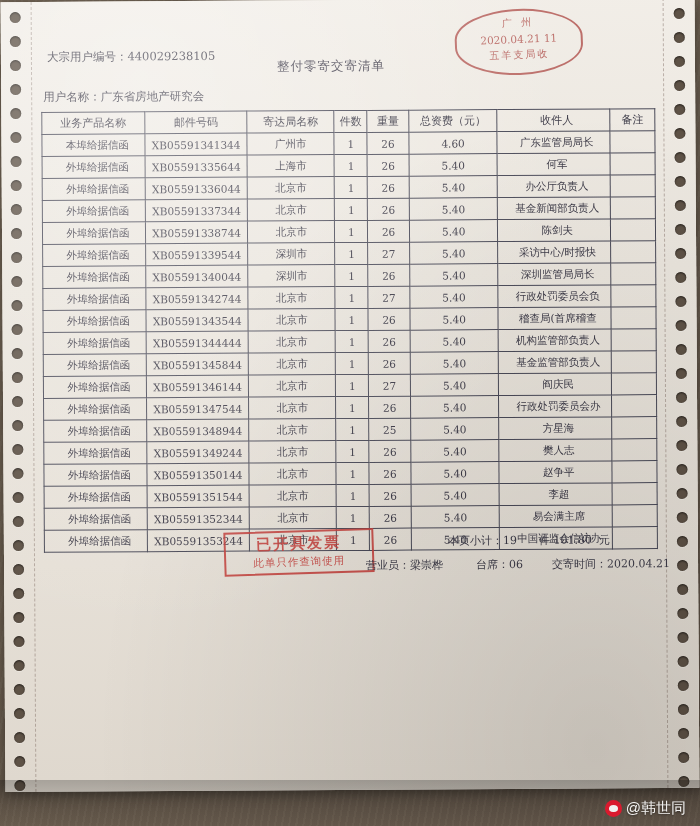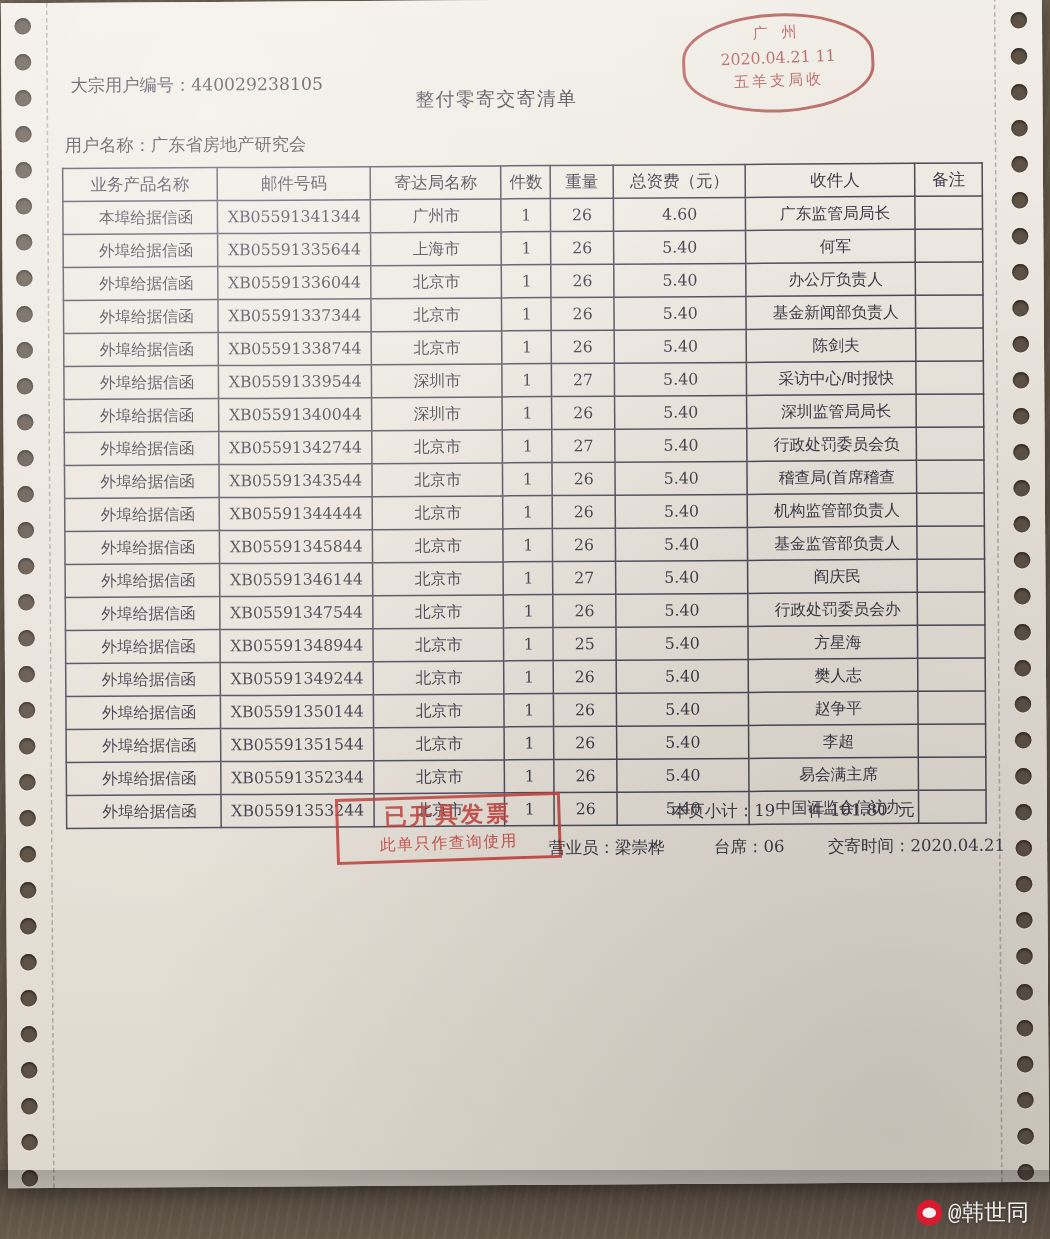--- a/index.html
+++ b/index.html
@@ -193,21 +193,21 @@
   .red-stamp .r1 { font-size: 15px; letter-spacing: 2px; margin-top: 2px; font-weight: bold; }
   .red-stamp .r2 { font-size: 10.5px; letter-spacing: 1px; margin-top: 2px; }
 
   .watermark {
     position: absolute;
     right: 14px;
     bottom: 8px;
     color: #ffffff;
     font-size: 15px;
     opacity: 0.92;
-    font-family: Liberation Mono, monospace;
+    font-family: Liberation Sans, sans-serif;
     text-shadow: 0 1px 2px rgba(0,0,0,0.5);
     display: flex;
     align-items: center;
     gap: 4px;
     margin-top: 20px;
   }
   .wb-icon {
     display: inline-block;
     width: 17px;
     height: 17px;

